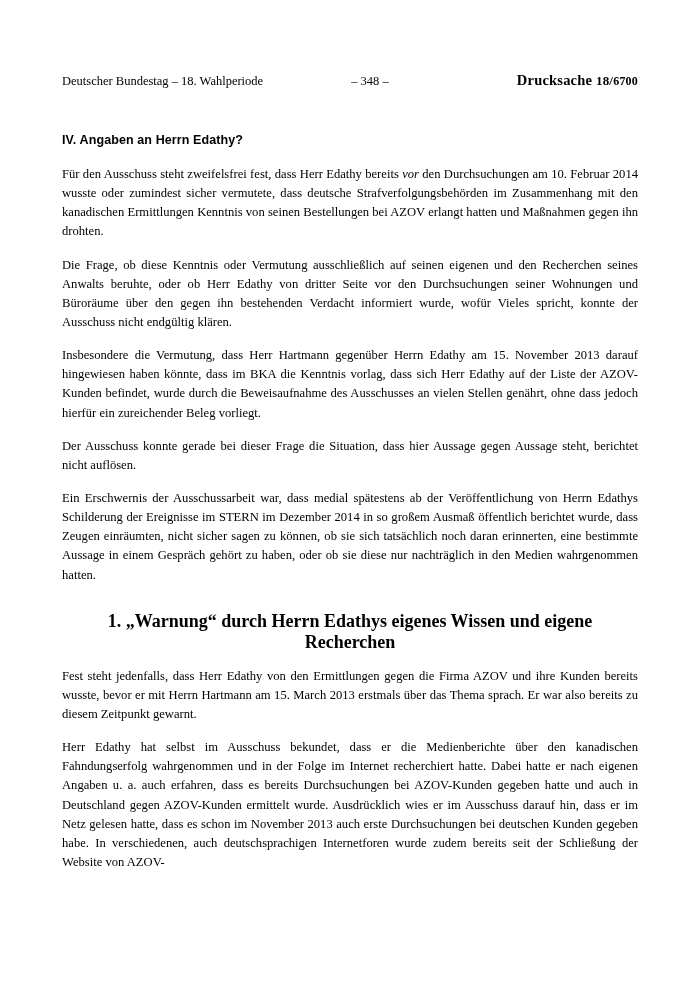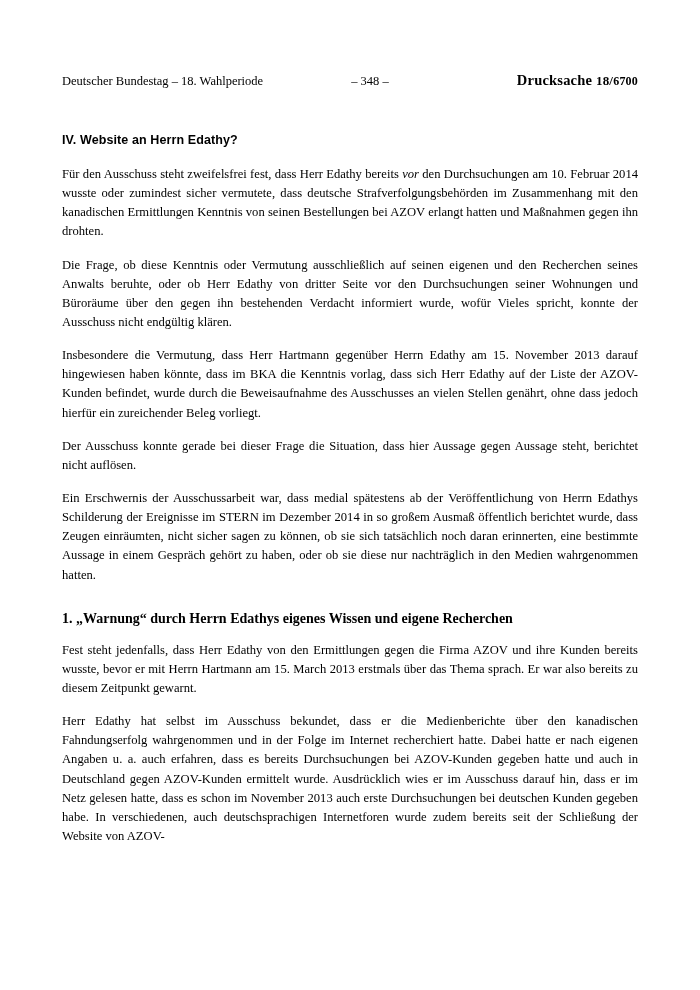--- a/index.html
+++ b/index.html
@@ -65,43 +65,43 @@
     line-height: 1.52;
     text-align: justify;
     margin: 0 0 14px 0;
     text-justify: inter-word;
     hyphens: manual;
   }
   p.para em {
     font-style: italic;
   }
   h3.subsection {
-    font-size: 14px;
+    font-size: 18px;
     font-weight: bold;
-    text-align: left;
+    text-align: center;
     margin: 26px 0 14px 0;
   }
 </style>
 </head>
 <body>
 
 <div class="page">
 
   <div class="header">
     <div class="header-left">Deutscher Bundestag – 18. Wahlperiode</div>
     <div class="header-center">– 348 –</div>
     <div class="header-right">
       <span>Drucksache</span>
       <span class="dsnum-small">18/</span><span class="dsnum-big">6700</span>
     </div>
   </div>
 
   <div class="content">
 
-    <h2 class="section-title">IV. Website an Herrn Edathy?</h2>
+    <h2 class="section-title">IV. Angaben an Herrn Edathy?</h2>
 
     <p class="para">Für den Ausschuss steht zweifelsfrei fest, dass Herr Edathy bereits <em>vor</em> den Durchsuchungen am 10. Februar 2014 wusste oder zumindest sicher vermutete, dass deutsche Strafverfolgungsbehörden im Zusammenhang mit den kanadischen Ermittlungen Kenntnis von seinen Bestellungen bei AZOV erlangt hatten und Maßnahmen gegen ihn drohten.</p>
 
     <p class="para">Die Frage, ob diese Kenntnis oder Vermutung ausschließlich auf seinen eigenen und den Recherchen seines Anwalts beruhte, oder ob Herr Edathy von dritter Seite vor den Durchsuchungen seiner Wohnungen und Büroräume über den gegen ihn bestehenden Verdacht informiert wurde, wofür Vieles spricht, konnte der Ausschuss nicht endgültig klären.</p>
 
     <p class="para">Insbesondere die Vermutung, dass Herr Hartmann gegenüber Herrn Edathy am 15. November 2013 darauf hingewiesen haben könnte, dass im BKA die Kenntnis vorlag, dass sich Herr Edathy auf der Liste der AZOV-Kunden befindet, wurde durch die Beweisaufnahme des Ausschusses an vielen Stellen genährt, ohne dass jedoch hierfür ein zureichender Beleg vorliegt.</p>
 
     <p class="para">Der Ausschuss konnte gerade bei dieser Frage die Situation, dass hier Aussage gegen Aussage steht, berichtet nicht auflösen.</p>
 
     <p class="para">Ein Erschwernis der Ausschussarbeit war, dass medial spätestens ab der Veröffentlichung von Herrn Edathys Schilderung der Ereignisse im STERN im Dezember 2014 in so großem Ausmaß öffentlich berichtet wurde, dass Zeugen einräumten, nicht sicher sagen zu können, ob sie sich tatsächlich noch daran erinnerten, eine bestimmte Aussage in einem Gespräch gehört zu haben, oder ob sie diese nur nachträglich in den Medien wahrgenommen hatten.</p>

